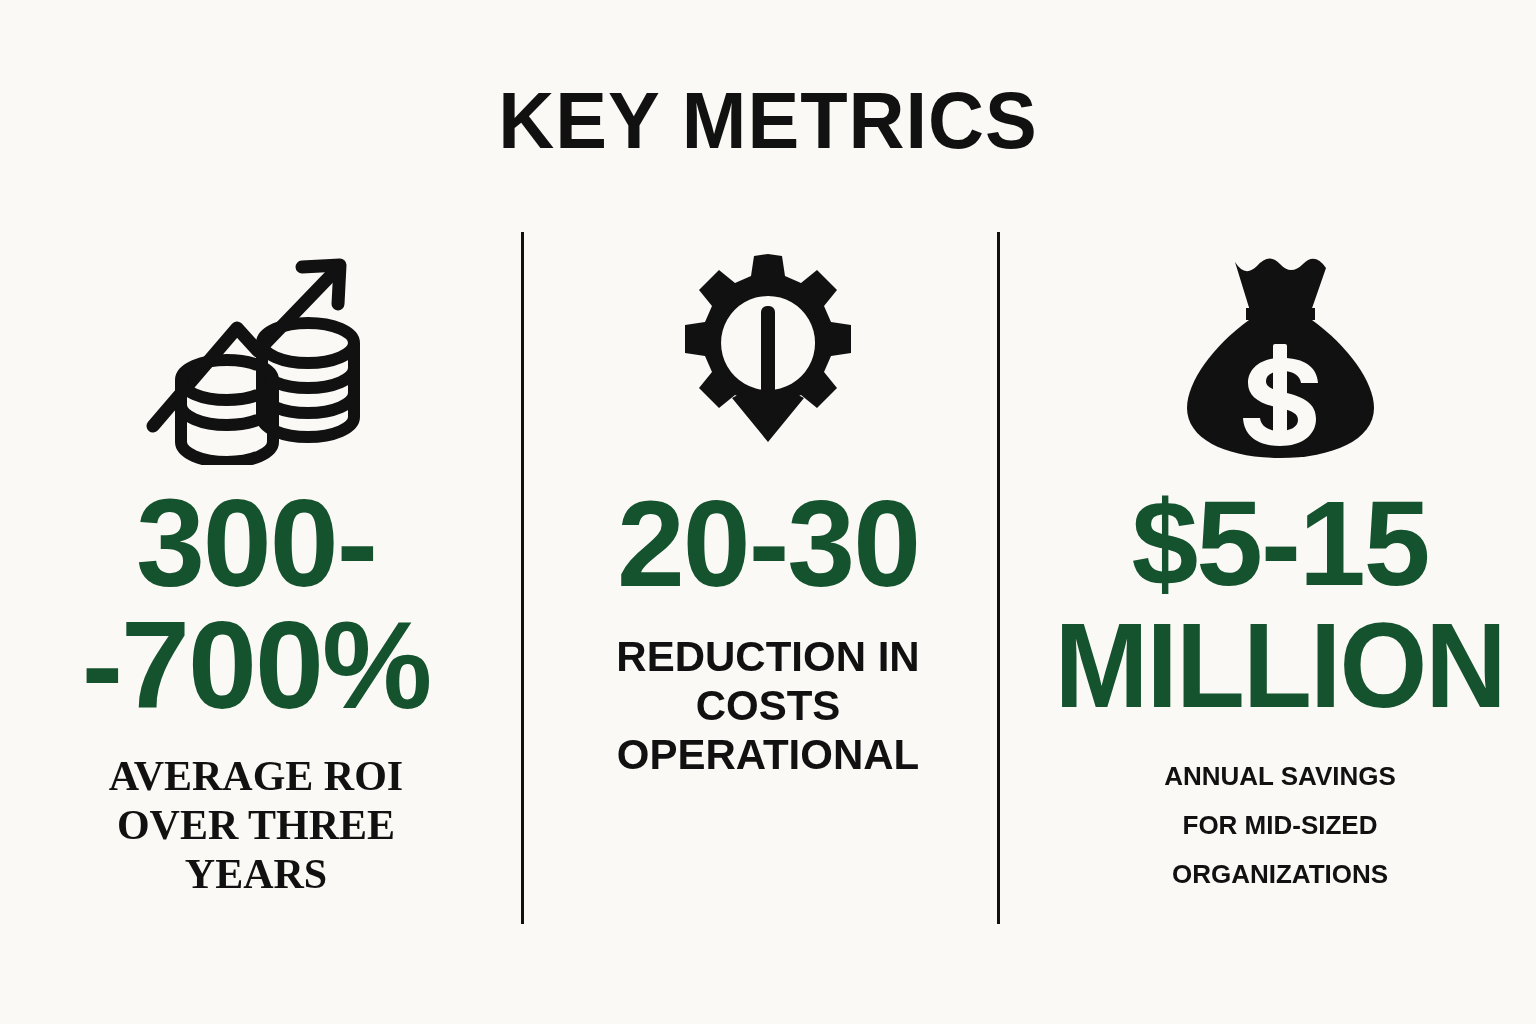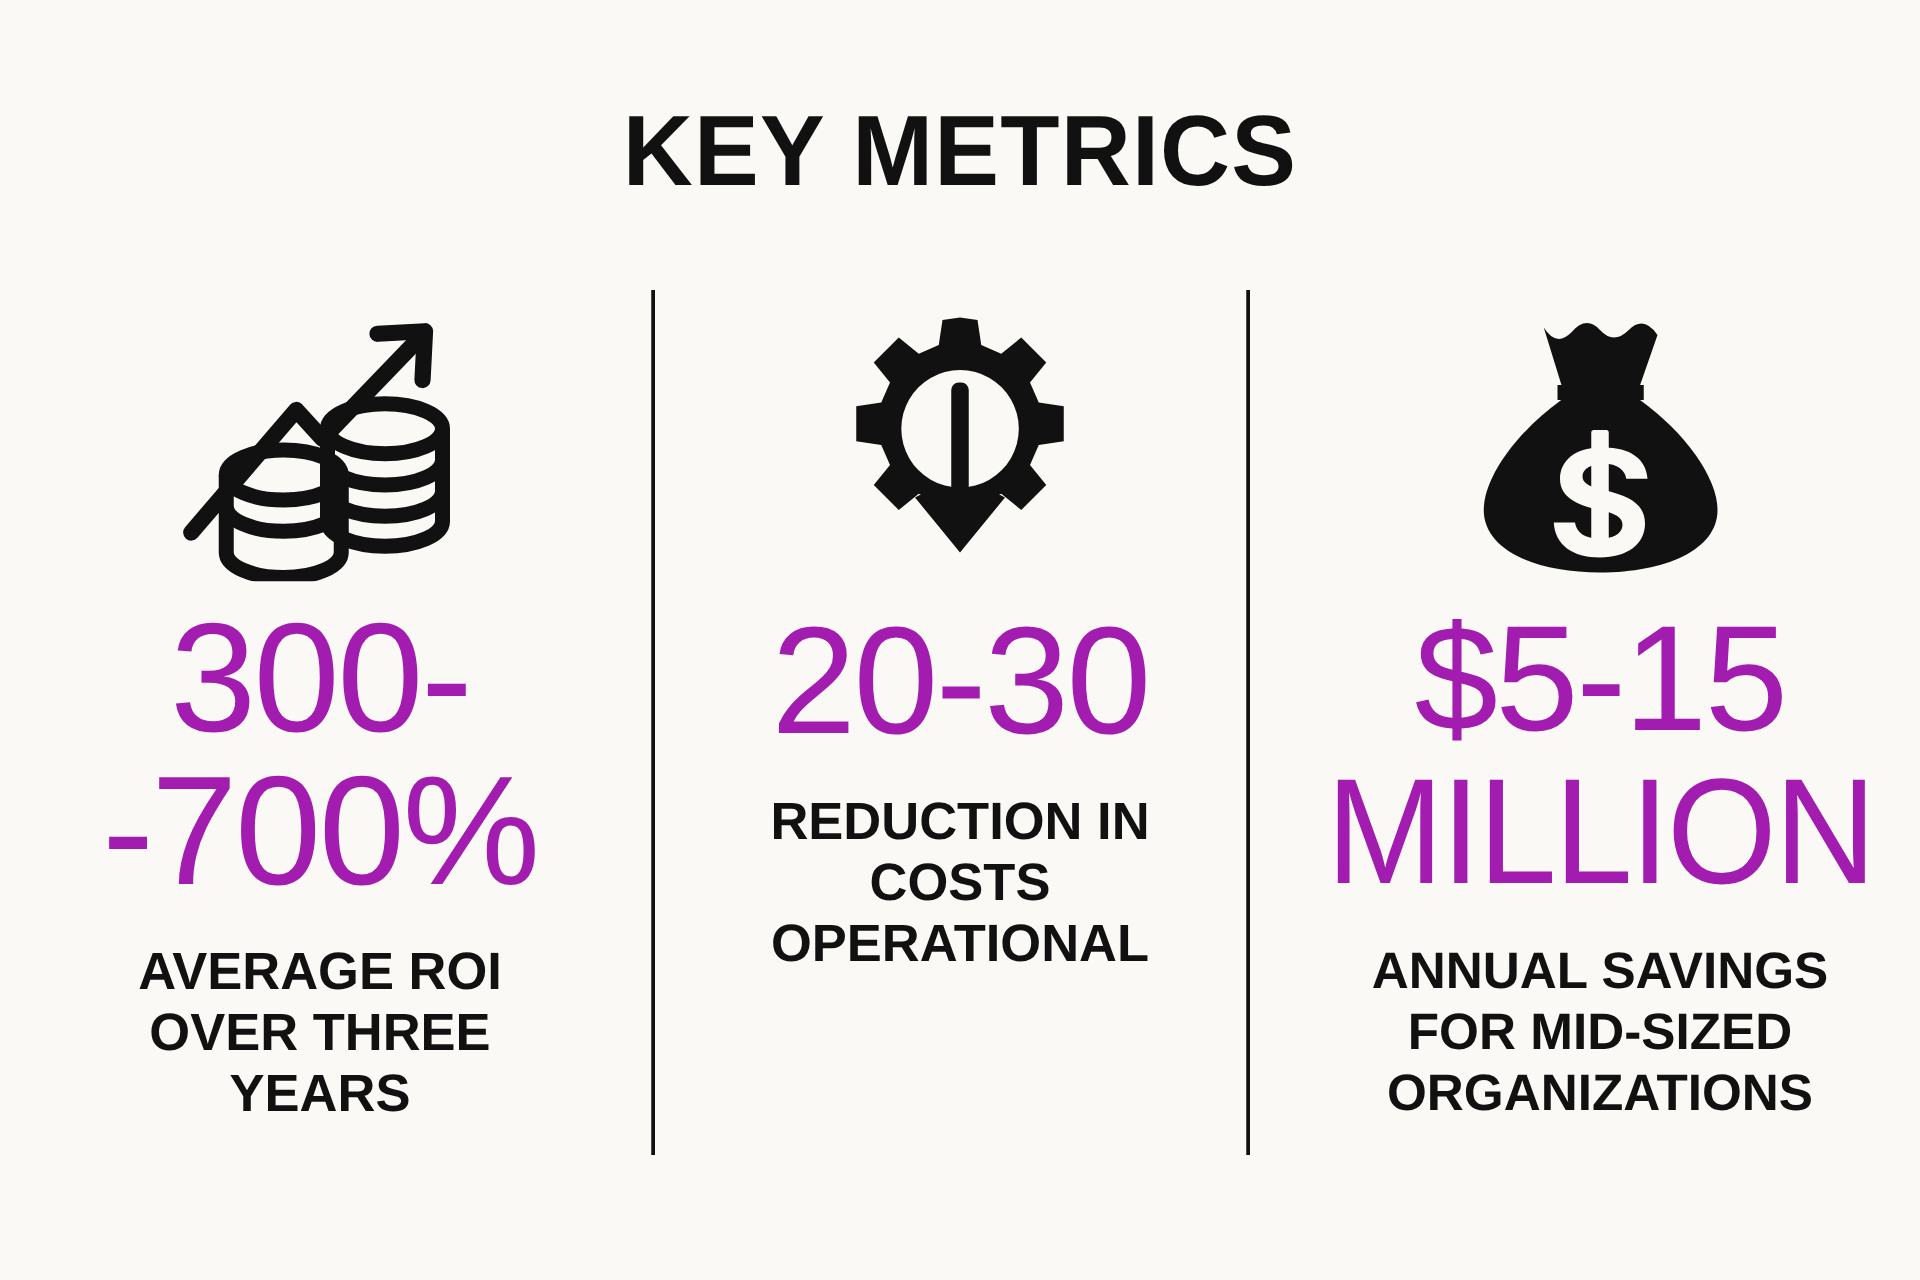--- a/index.html
+++ b/index.html
@@ -77,48 +77,48 @@
     display: flex;
     align-items: center;
     justify-content: center;
   }
   .icon-wrap svg {
     display: block;
   }
 
   
   .value {
-    font-weight: 400;
+    font-weight: 700;
     font-size: 118px;
     line-height: 118px;
     letter-spacing: -2px;
     text-align: center;
-    color: #a21caf;
+    color: #14532d;
     white-space: nowrap;
   }
   .value .v-line { display: block; }
   .value .v-line.tight { transform: scaleX(0.94); }
 
   .col-1 .value { font-size: 124px; line-height: 122px; }
   .col-2 .value { font-size: 122px; line-height: 124px; }
   .col-3 .value { font-size: 120px; line-height: 122px; }
 
   
   .caption {
     margin-top: 26px;
     font-weight: 700;
     font-size: 42px;
     line-height: 49px;
     text-align: center;
     letter-spacing: 0px;
     color: #111111;
   }
-  .col-1 .caption { max-width: 360px; }
+  .col-1 .caption { max-width: 360px; font-family: Liberation Serif, serif; }
   .col-2 .caption { max-width: 370px; }
-  .col-3 .caption { max-width: 430px; font-size: 41px; }
+  .col-3 .caption { max-width: 430px; font-size: 26px; }
   .caption .c-line { display: block; }
 </style>
 </head>
 <body>
 
 <div class="infographic">
 
   <div class="title">KEY METRICS</div>
 
   <div class="columns">

